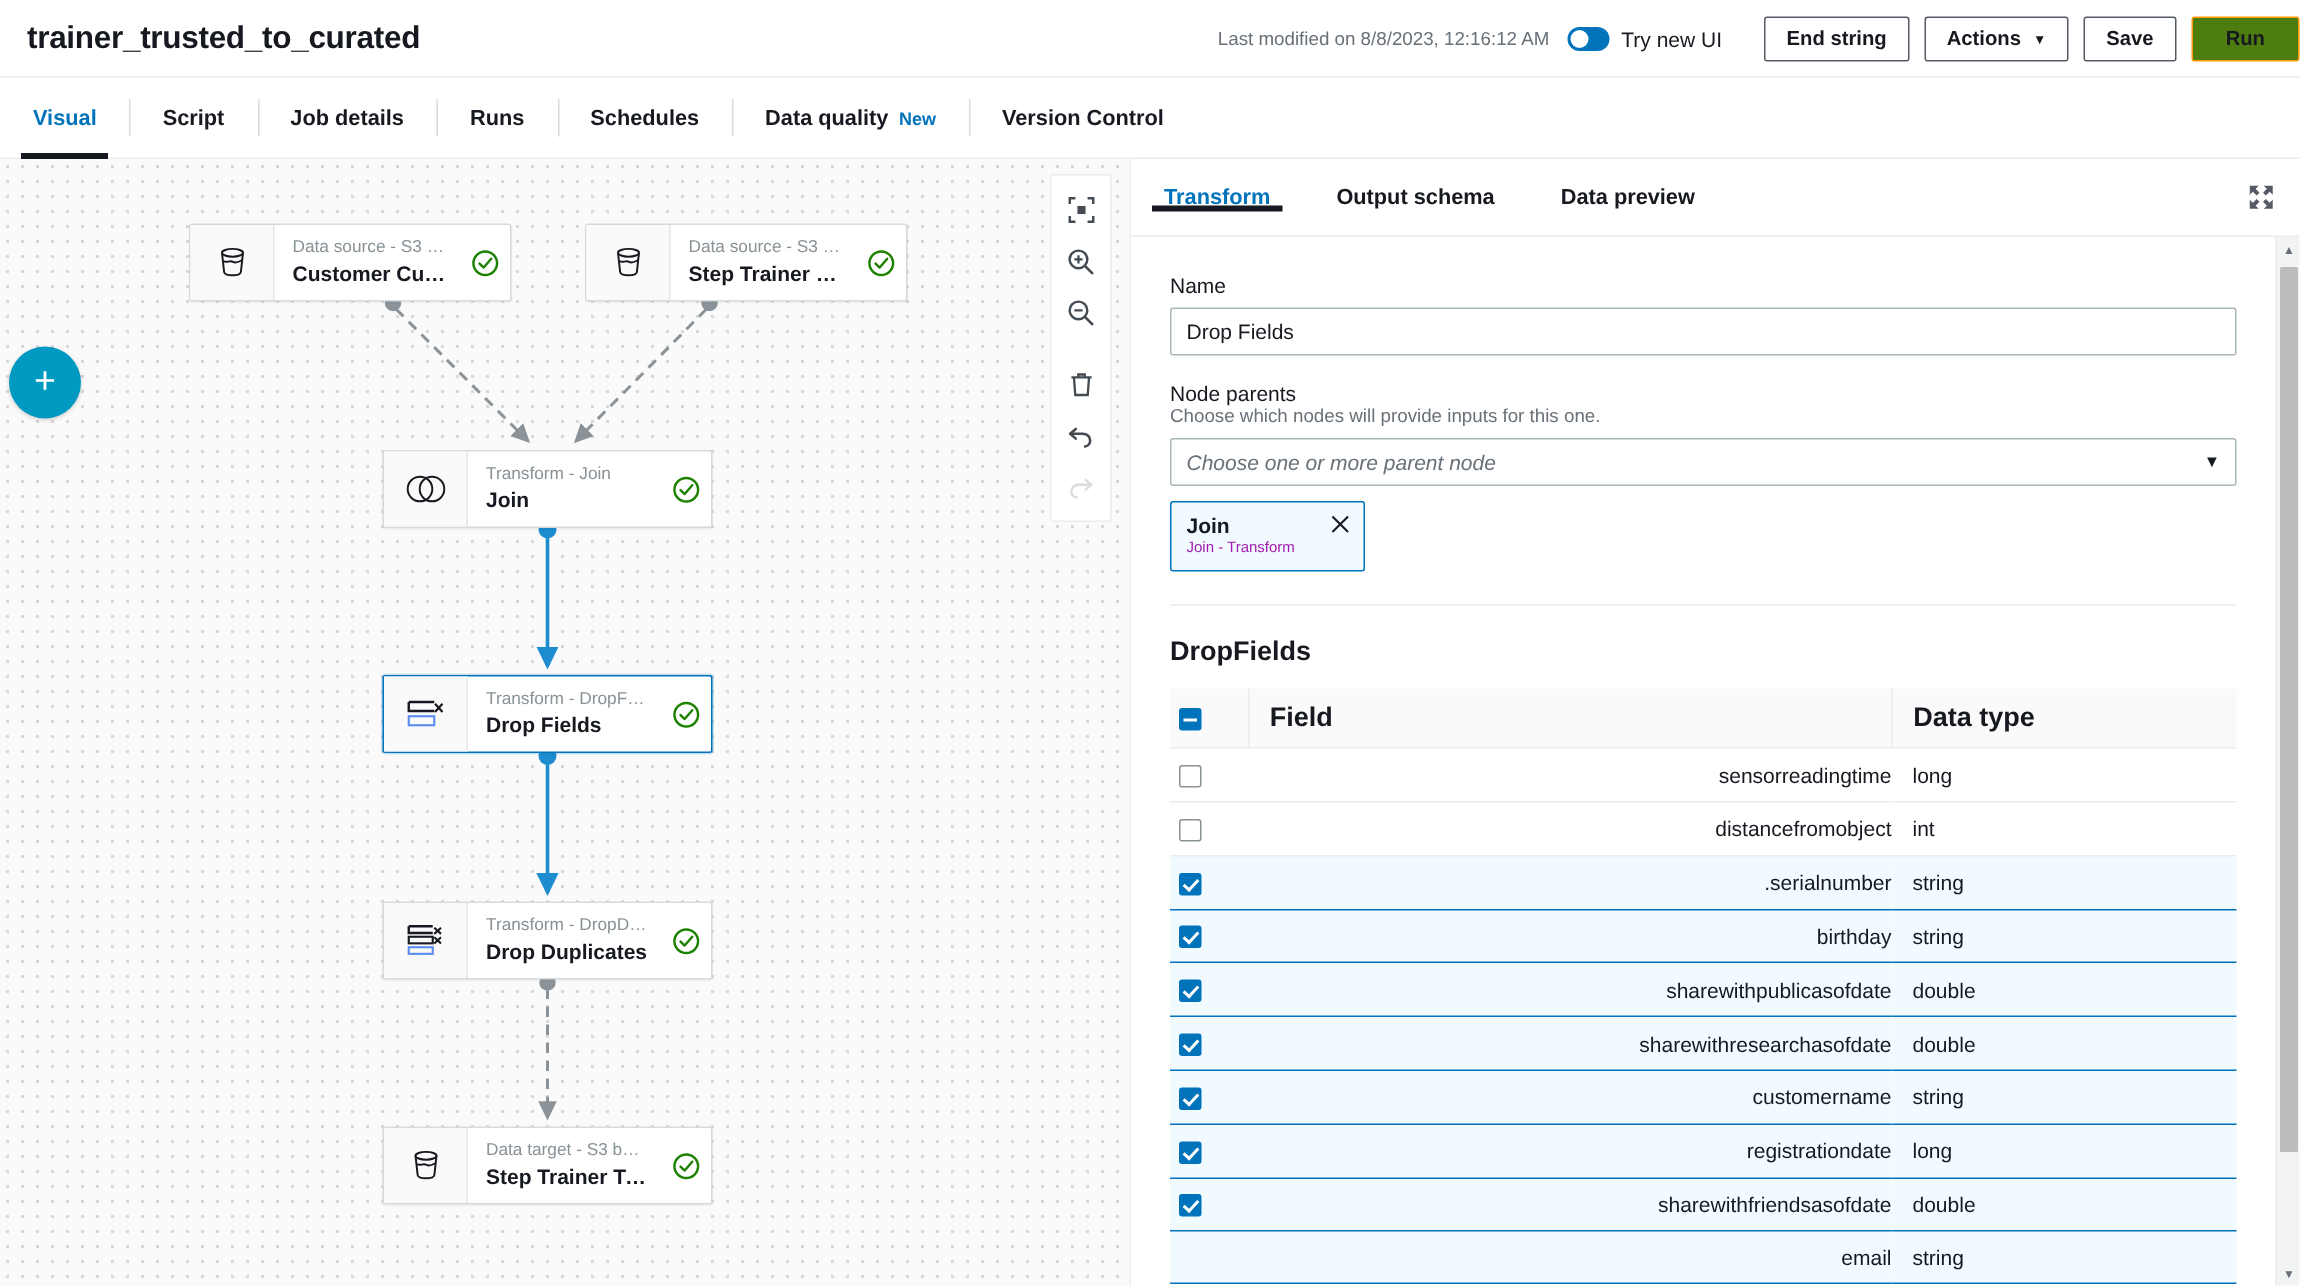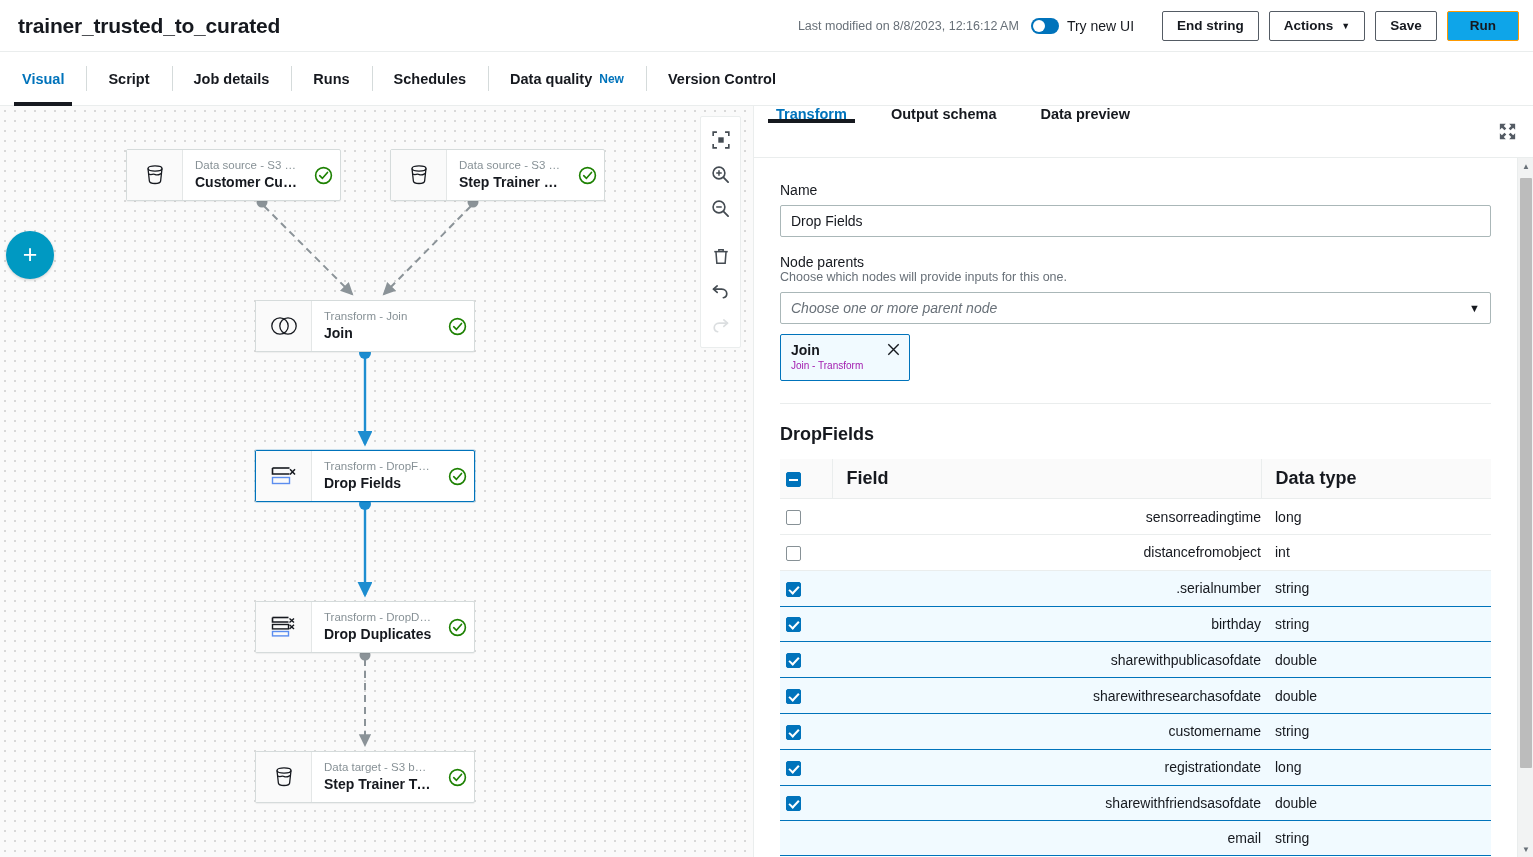--- a/index.html
+++ b/index.html
@@ -17,21 +17,21 @@
     background: #ffffff;
     border-bottom: 1px solid #eaeded;
     display: flex; align-items: center;
   }
   .job-title {
     font-size: 21px; font-weight: bold; color: #16191f;
     margin-left: 18px; letter-spacing: -0.2px;
   }
   .topbar-right {
     margin-left: auto; display: flex; align-items: center; gap: 0;
-    padding-right: 14px; height: 100%;
+    padding-right: 0; height: 100%;
   }
   .last-modified {
     font-size: 12.5px; color: #687078; margin-right: 12px; white-space: nowrap;
   }
   .toggle-wrap { display: flex; align-items: center; margin-right: 18px; }
   .toggle {
     width: 28px; height: 16px; border-radius: 8px; background: #0073bb;
     position: relative; flex: none; cursor: pointer;
   }
   .toggle .knob {
@@ -40,21 +40,21 @@
   }
   .toggle-label { font-size: 14px; color: #16191f; margin-left: 8px; white-space: nowrap; }
   .btn {
     height: 30px; border: 1px solid #545b64; background: #ffffff;
     border-radius: 2px; font-size: 13.5px; font-weight: bold; color: #16191f;
     padding: 0 14px; margin-left: 10px; cursor: pointer;
     display: inline-flex; align-items: center; justify-content: center;
     white-space: nowrap; font-family: "Liberation Sans", sans-serif;
   }
   .btn.primary {
-    background: #0ea5e9; border-color: #ff9900; color: #16191f;
+    background: #4d7c0f; border-color: #ff9900; color: #16191f;
     padding: 0 22px;
   }
   .btn .caret { margin-left: 8px; font-size: 9px; }
 
   
   .navtabs {
     position: absolute; left: 0; top: 52px; width: 1533px; height: 54px;
     background: #ffffff; border-bottom: 1px solid #eaeded;
     display: flex; align-items: stretch;
   }
@@ -513,21 +513,21 @@
           <path d="M13.5 5.2 L17.4 8.6 L13.5 12" fill="none" stroke="#9aa3a8" stroke-width="1.8" stroke-linecap="round" stroke-linejoin="round"></path>
           <path d="M17.2 8.6 H8.6 C5.4 8.6 3.4 10.8 3.4 13.4 C3.4 15.6 4.8 17.2 7 17.6" fill="none" stroke="#9aa3a8" stroke-width="1.8" stroke-linecap="round"></path>
         </svg>
       </div>
     </div>
 </div>
 
 <div class="panel">
 
   <div class="panel-tabs">
-    <div id="panel-tabs-host" style="display:flex;align-items:flex-start">
+    <div id="panel-tabs-host" style="display:flex;align-items:center">
         <div class="ptab active">Transform</div>
         <div class="ptab">Output schema</div>
         <div class="ptab">Data preview</div>
       </div>
     <div class="expand-btn">
       <svg width="17" height="17" viewBox="0 0 20 20">
         <g fill="#545b64">
           <path d="M1 1 L8 1 L5.6 3.4 L8.6 6.4 L6.4 8.6 L3.4 5.6 L1 8 Z"></path>
           <path d="M19 1 L12 1 L14.4 3.4 L11.4 6.4 L13.6 8.6 L16.6 5.6 L19 8 Z"></path>
           <path d="M1 19 L8 19 L5.6 16.6 L8.6 13.6 L6.4 11.4 L3.4 14.4 L1 12 Z"></path>

